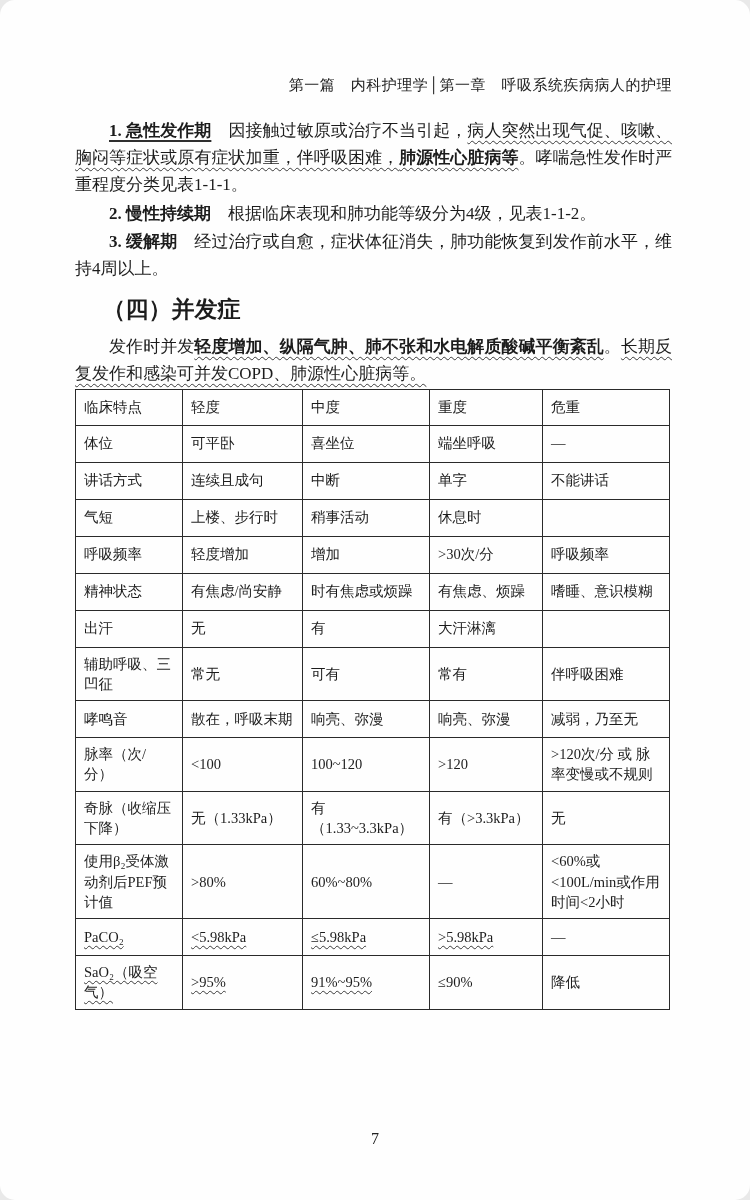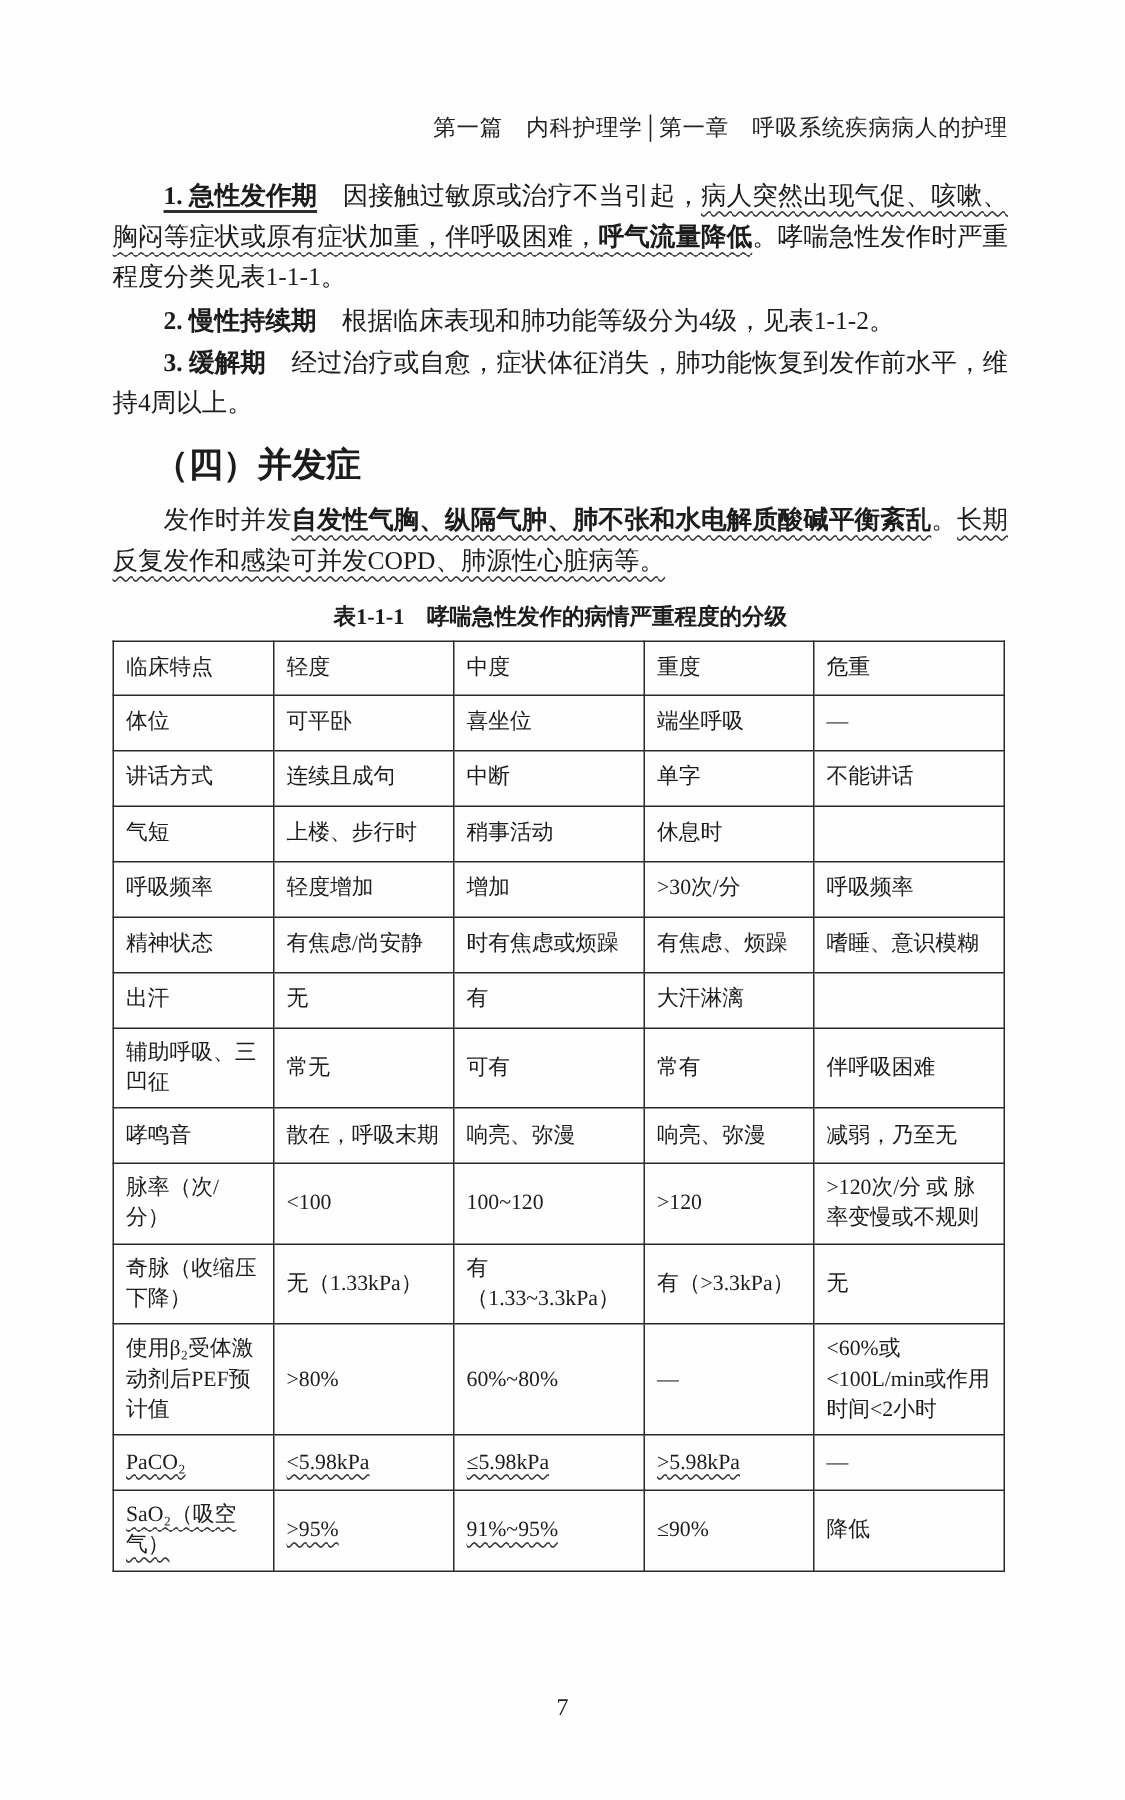--- a/index.html
+++ b/index.html
@@ -7,20 +7,21 @@
   .page{
     position:relative;
     width:750px;height:1200px;
     margin:0 auto;
     background:#fefefe;
     font-family:"Liberation Serif","DejaVu Serif",serif;
     color:#1c1c1c;
     box-sizing:border-box;
     padding:76px 78px 0 75px;
     overflow:hidden;
+    border-radius:15px;
   }
   .page-header{
     text-align:right;
     font-size:15px;
     letter-spacing:.5px;
     color:#222;
     margin-bottom:22px;
   }
   .para{
     font-size:17px;
@@ -97,29 +98,28 @@
 </head>
 <body>
 
 <div class="page">
 
   <div class="page-header">
     <span>第一篇　内科护理学│第一章　呼吸系统疾病病人的护理</span>
   </div>
 
   <div class="page-body">
-    <p class="para"><span class="b us">1. 急性发作期</span><span>　因接触过敏原或治疗不当引起，</span><span class="uw">病人突然出现气促、咳嗽、胸闷等症状或原有症状加重，伴呼吸困难，</span><span class="b uw">呼气流量降低</span><span>。哮喘急性发作时严重程度分类见表1-1-1。</span></p>
+    <p class="para"><span class="b us">1. 急性发作期</span><span>　因接触过敏原或治疗不当引起，</span><span class="uw">病人突然出现气促、咳嗽、胸闷等症状或原有症状加重，伴呼吸困难，</span><span class="b uw">肺源性心脏病等</span><span>。哮喘急性发作时严重程度分类见表1-1-1。</span></p>
     <p class="para"><span class="b">2. 慢性持续期</span><span>　根据临床表现和肺功能等级分为4级，见表1-1-2。</span></p>
     <p class="para"><span class="b">3. 缓解期</span><span>　经过治疗或自愈，症状体征消失，肺功能恢复到发作前水平，维持4周以上。</span></p>
 
     <h3 class="section-heading">（四）并发症</h3>
 
-    <p class="para"><span>发作时并发</span><span class="b uw">自发性气胸、纵隔气肿、肺不张和水电解质酸碱平衡紊乱</span><span>。</span><span class="uw">长期反复发作和感染可并发COPD、肺源性心脏病等。</span></p>
-
-    <div class="table-title">表1-1-1　哮喘急性发作的病情严重程度的分级</div>
+    <p class="para"><span>发作时并发</span><span class="b uw">轻度增加、纵隔气肿、肺不张和水电解质酸碱平衡紊乱</span><span>。</span><span class="uw">长期反复发作和感染可并发COPD、肺源性心脏病等。</span></p>
+
 
     <table class="grading-table">
       <colgroup>
         <col class="c0">
           <col class="c1">
           <col class="c2">
           <col class="c3">
           <col class="c4">
       </colgroup>
       <thead>

